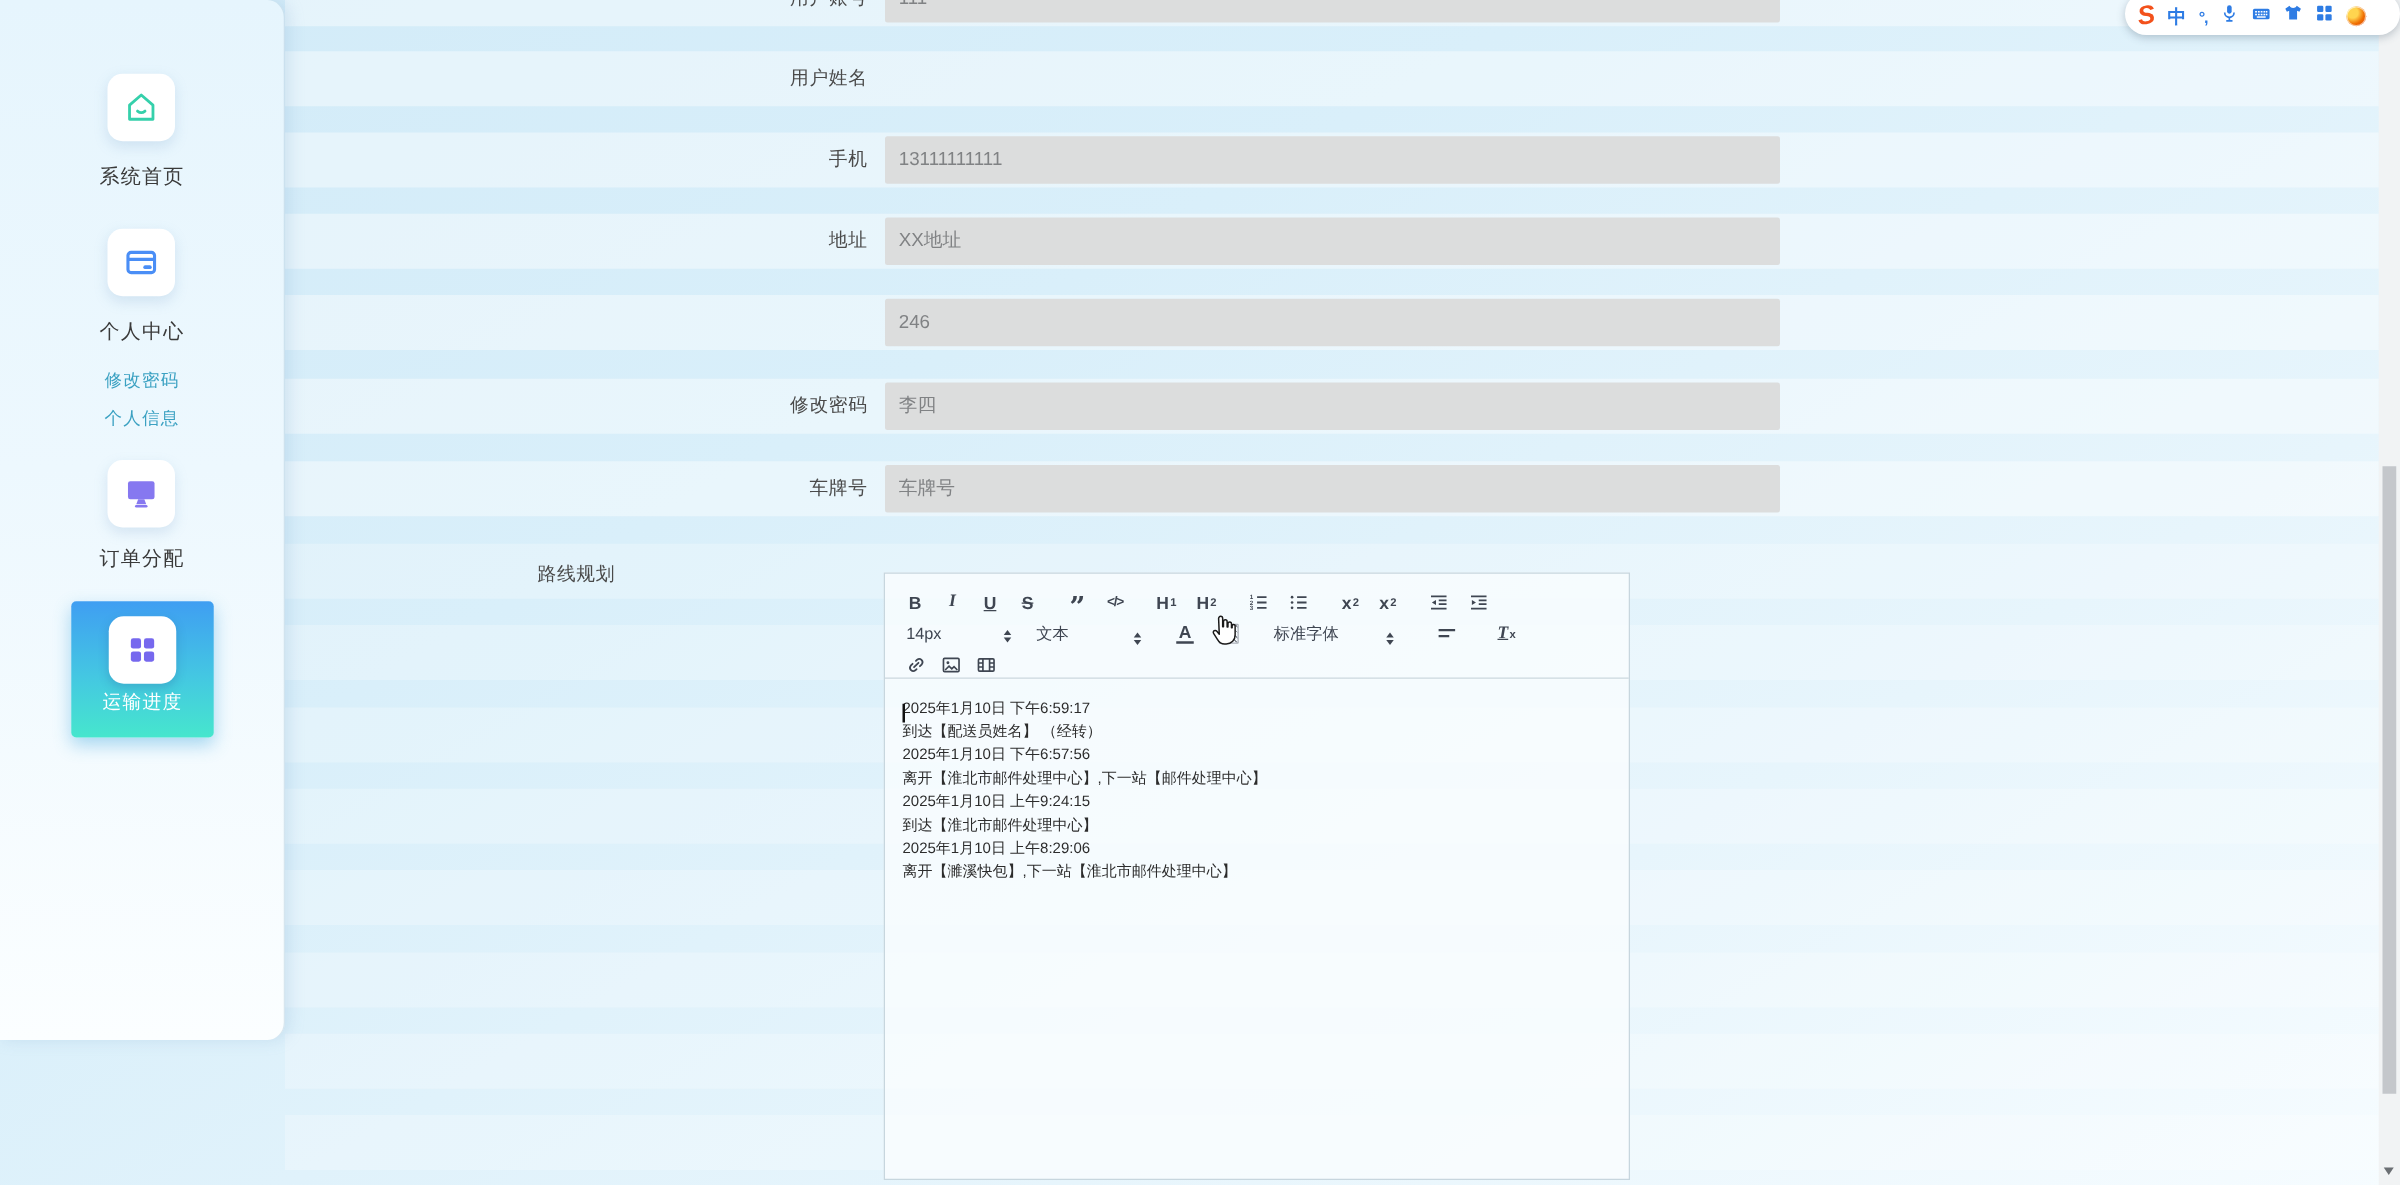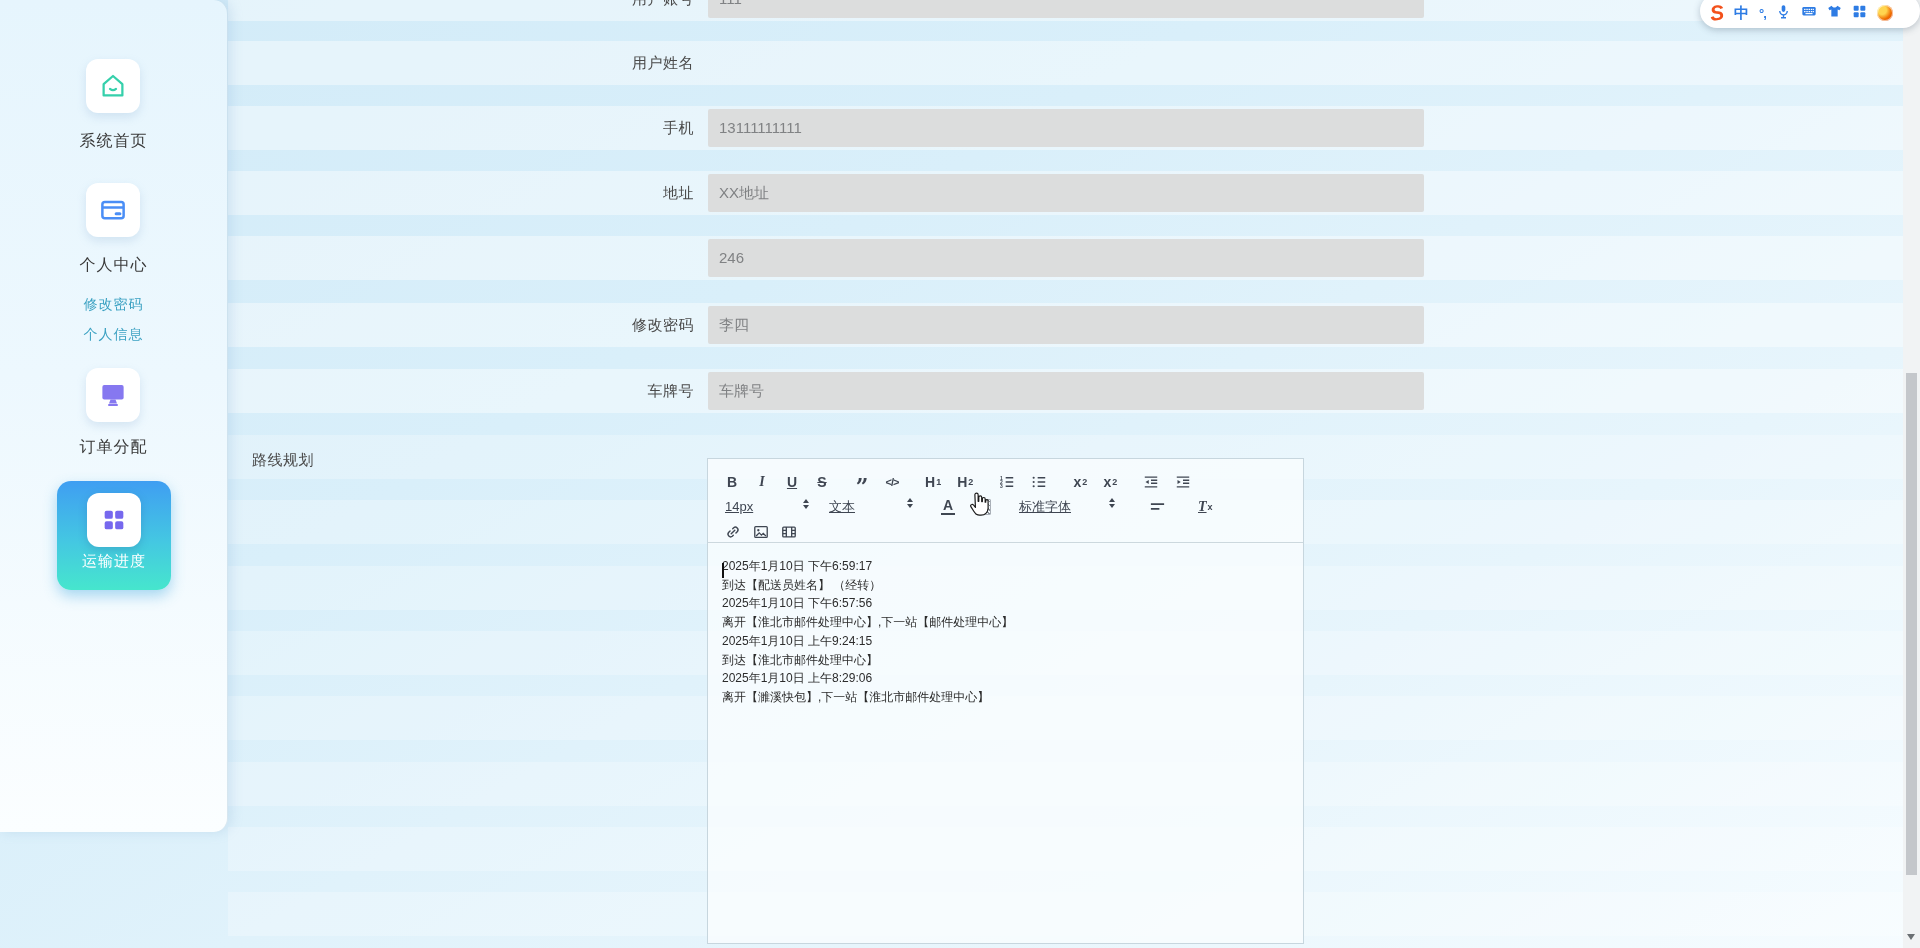--- a/index.html
+++ b/index.html
@@ -11,40 +11,40 @@
   .content{position:absolute;left:228px;top:0;right:17px;bottom:0;z-index:2;}
   .row-stripe{position:absolute;left:0;right:0;height:44px;background:rgba(255,255,255,.42);}
   .deco-stripe{position:absolute;left:0;right:0;height:44px;background:rgba(255,255,255,.26);}
   .form-row{position:absolute;left:0;right:0;height:44px;}
   .field-label{position:absolute;left:0;top:0;width:466px;height:44px;line-height:44px;
     text-align:right;font-size:15px;color:#4a4a4a;letter-spacing:.5px;}
   .field-input{position:absolute;left:480px;top:3px;width:716px;height:38px;background:#dcdddd;
     border-radius:2px;line-height:38px;padding-left:11px;box-sizing:border-box;
     font-size:15px;color:#808284;overflow:hidden;white-space:nowrap;}
   .route-label{position:absolute;left:0;top:450px;width:466px;height:20px;line-height:20px;
-    text-align:left;font-size:15px;color:#4a4a4a;letter-spacing:.5px;margin-left:24px;}
+    text-align:center;font-size:15px;color:#4a4a4a;letter-spacing:.5px;}
 
   
   .editor{position:absolute;left:479px;top:458px;width:597px;height:486px;box-sizing:border-box;
     border:1px solid #c7d6de;background:rgba(249,252,254,.82);}
   .ql-toolbar{position:absolute;left:0;top:0;right:0;height:84px;box-sizing:border-box;
     border-bottom:1px solid #ccd8de;padding:11px 0 0 17px;color:#3f4652;}
   .tb-row{display:flex;align-items:center;height:23px;}
   .tb-row1 .grp{display:flex;align-items:center;gap:16px;margin-right:26px;}
   .tb-btn{display:inline-flex;align-items:center;justify-content:center;min-width:14px;height:20px;
     font-size:14px;font-weight:700;color:#3f4652;cursor:pointer;}
   .tb-italic{font-style:italic;font-family:"Liberation Serif","DejaVu Serif",serif;}
   .tb-under{text-decoration:underline;}
   .tb-strike{text-decoration:line-through;}
   .tb-quote{font-family:"DejaVu Serif",serif;font-size:22px;font-weight:900;line-height:10px;padding-top:8px;}
   .tb-code{font-size:11px;font-weight:700;letter-spacing:-1px;}
   .tb-btn sub{font-size:9px;font-weight:700;margin-left:1px;}
   .tb-btn sup{font-size:9px;font-weight:700;margin-left:1px;}
-  .picker{display:inline-flex;align-items:flex-start;justify-content:space-between;font-size:13px;
-    font-weight:400;color:#3f4652;cursor:pointer;text-decoration:underline;}
+  .picker{display:inline-flex;align-items:flex-end;justify-content:space-between;font-size:13px;
+    font-weight:400;color:#3f4652;cursor:pointer;}
   .updown{display:inline-flex;flex-direction:column;align-items:center;gap:2px;}
   .tri-up{width:0;height:0;border-left:3.5px solid transparent;border-right:3.5px solid transparent;
     border-bottom:4.5px solid #3f4652;}
   .tri-down{width:0;height:0;border-left:3.5px solid transparent;border-right:3.5px solid transparent;
     border-top:4.5px solid #3f4652;}
   .color-A{font-weight:700;border-bottom:2px solid #3f4652;line-height:13px;height:15px;}
   .bg-swatch{width:14px;height:14px;
     background:repeating-linear-gradient(45deg,#8a8f98 0 1px,transparent 1px 3px);
     border:1px solid #aab0b8;border-radius:1px;}
   .clean-T{font-style:italic;font-weight:700;text-decoration:underline;
@@ -60,21 +60,21 @@
     background:linear-gradient(180deg,#e6f5fd 0%,#edf8fe 45%,#fbfeff 100%);
     border-right:1px solid rgba(150,185,210,.35);border-radius:0 14px 14px 0;
     box-shadow:3px 0 12px rgba(140,180,215,.28);}
   .tile{position:absolute;left:86px;width:54px;height:54px;background:#fff;border-radius:12px;
     display:flex;align-items:center;justify-content:center;
     box-shadow:0 4px 10px rgba(120,160,200,.22);cursor:pointer;}
   .menu-label{position:absolute;left:0;width:227px;text-align:center;font-size:16px;color:#3a3a3a;
     letter-spacing:1px;cursor:pointer;}
   .sub-link{position:absolute;left:0;width:227px;text-align:center;font-size:14px;color:#3ba1c2;
     letter-spacing:1px;cursor:pointer;}
-  .active-card{position:absolute;left:57px;top:481px;width:114px;height:109px;border-radius:14px;
+  .active-card{position:absolute;left:57px;top:481px;width:114px;height:109px;border-radius:4px;
     background:linear-gradient(180deg,#3f9ef2 0%,#44c7e2 55%,#46e6cd 100%);
     box-shadow:0 6px 14px rgba(70,170,225,.45);cursor:pointer;}
   .active-card .tile{left:30px;top:12px;box-shadow:0 3px 8px rgba(40,90,150,.25);}
   .active-label{position:absolute;left:0;top:71px;width:114px;text-align:center;font-size:15px;
     color:#fff;letter-spacing:1px;}
 
   
   .scrollbar{position:absolute;right:0;top:0;width:17px;height:948px;background:#f1f3f4;z-index:6;}
   .sb-thumb{position:absolute;left:3px;width:11px;top:373px;height:502px;background:#c4c7cb;}
   .sb-arrow{position:absolute;left:4px;bottom:8px;width:0;height:0;

